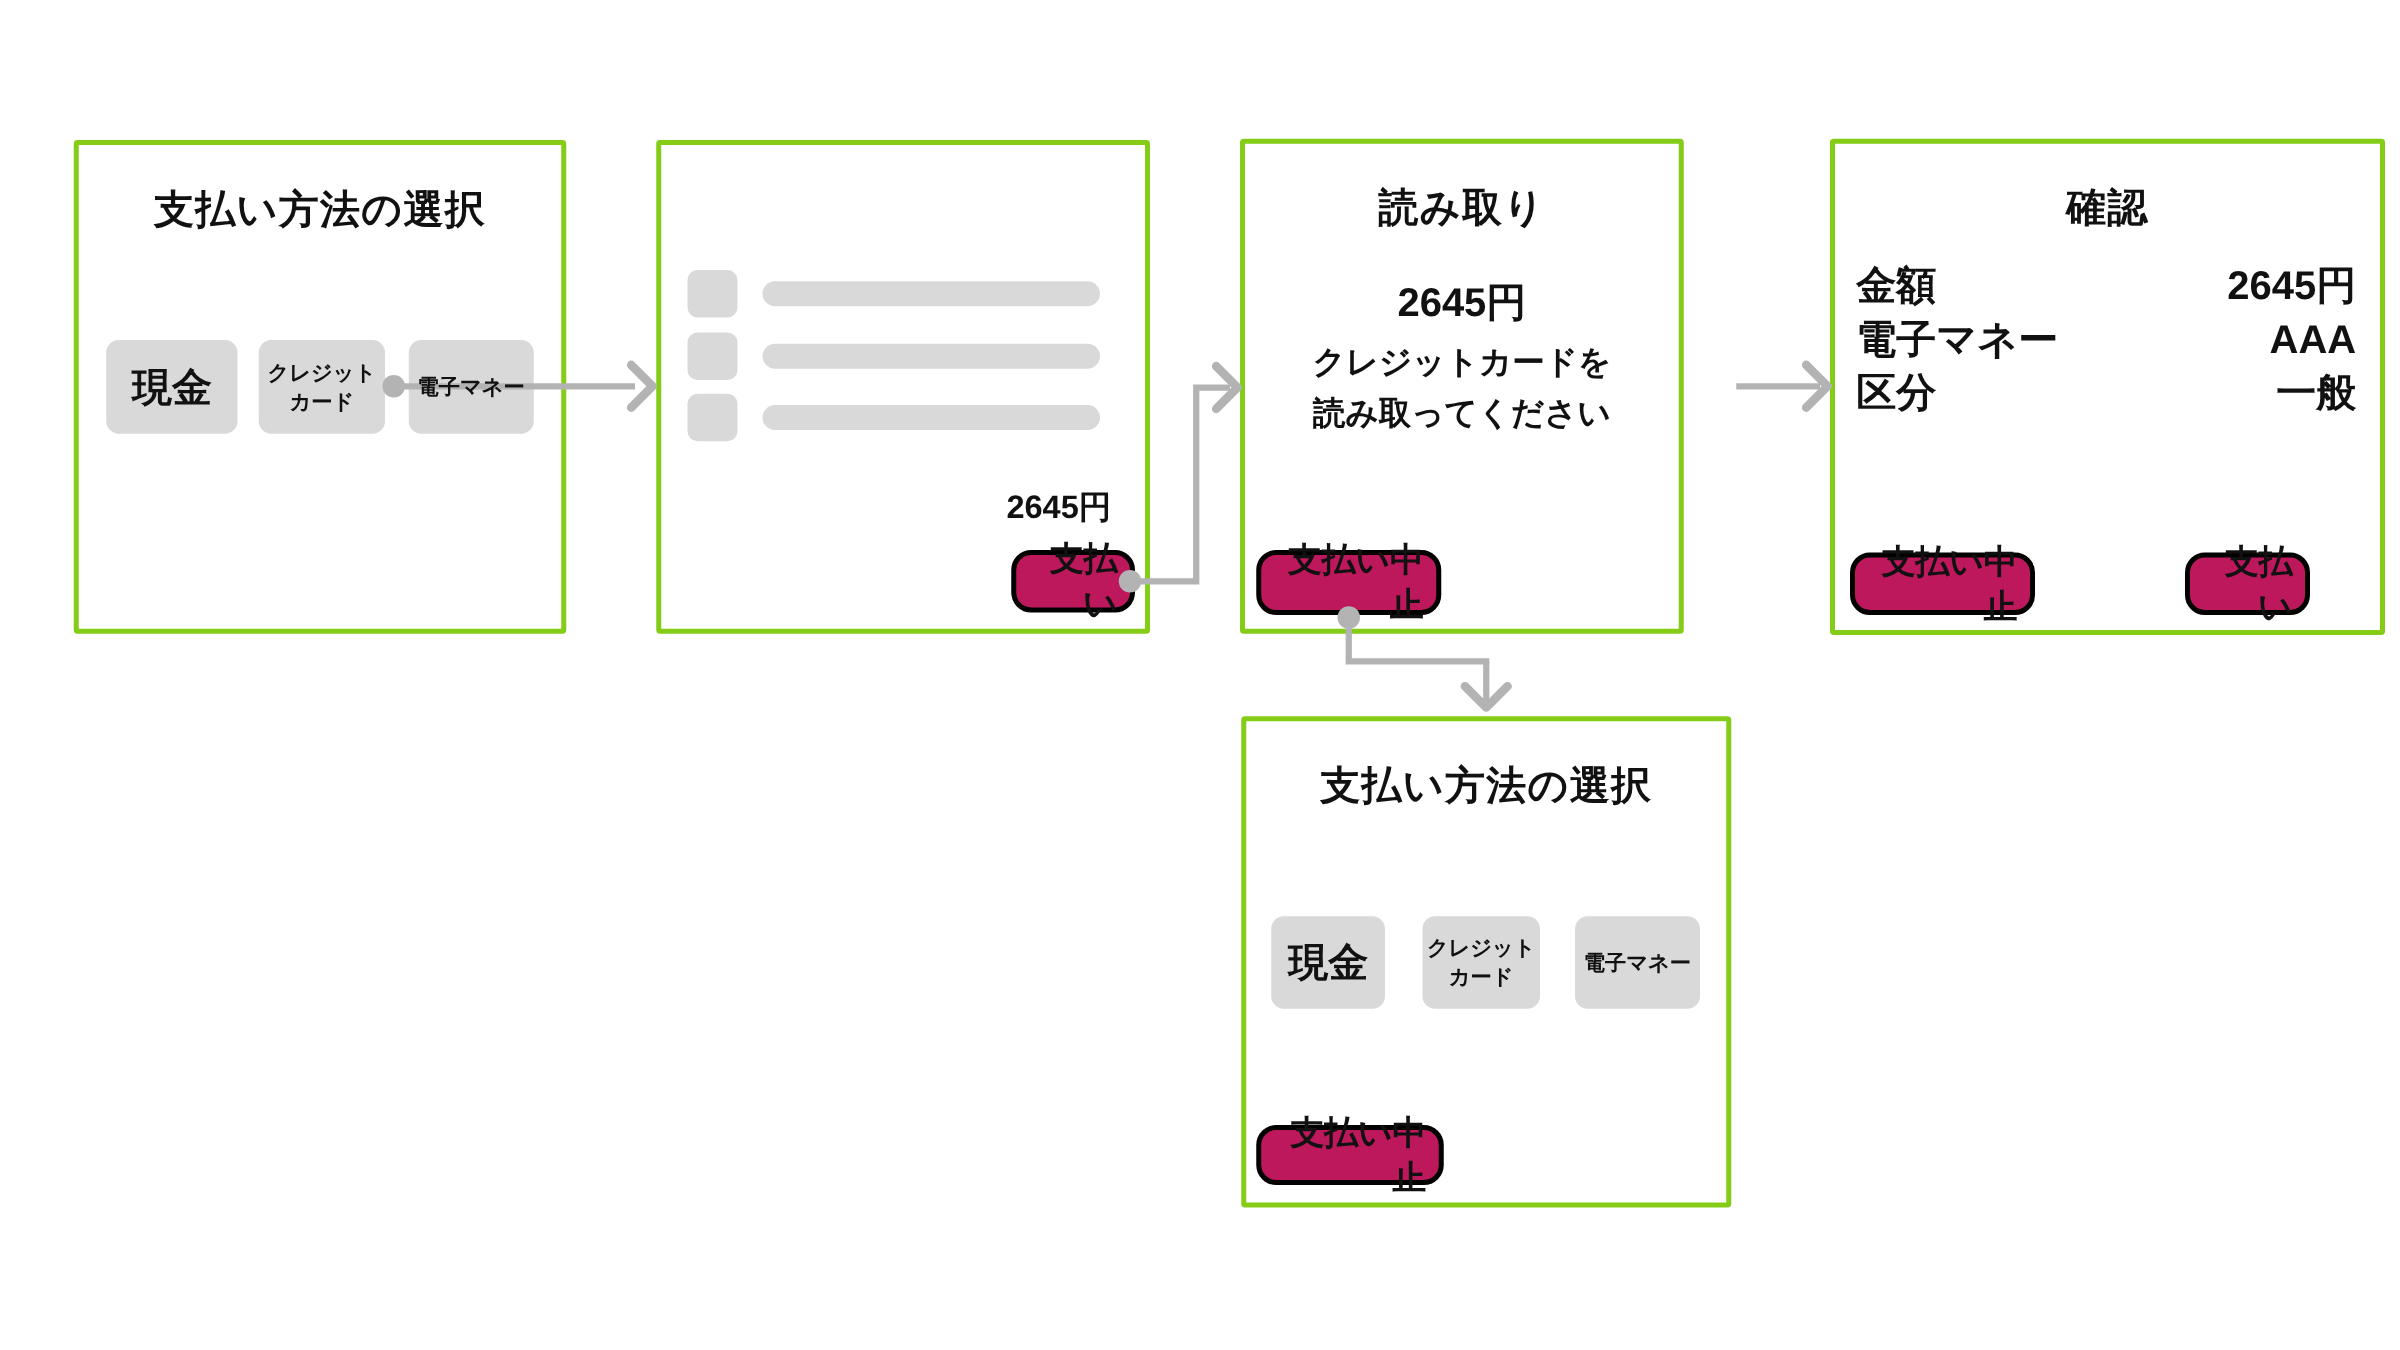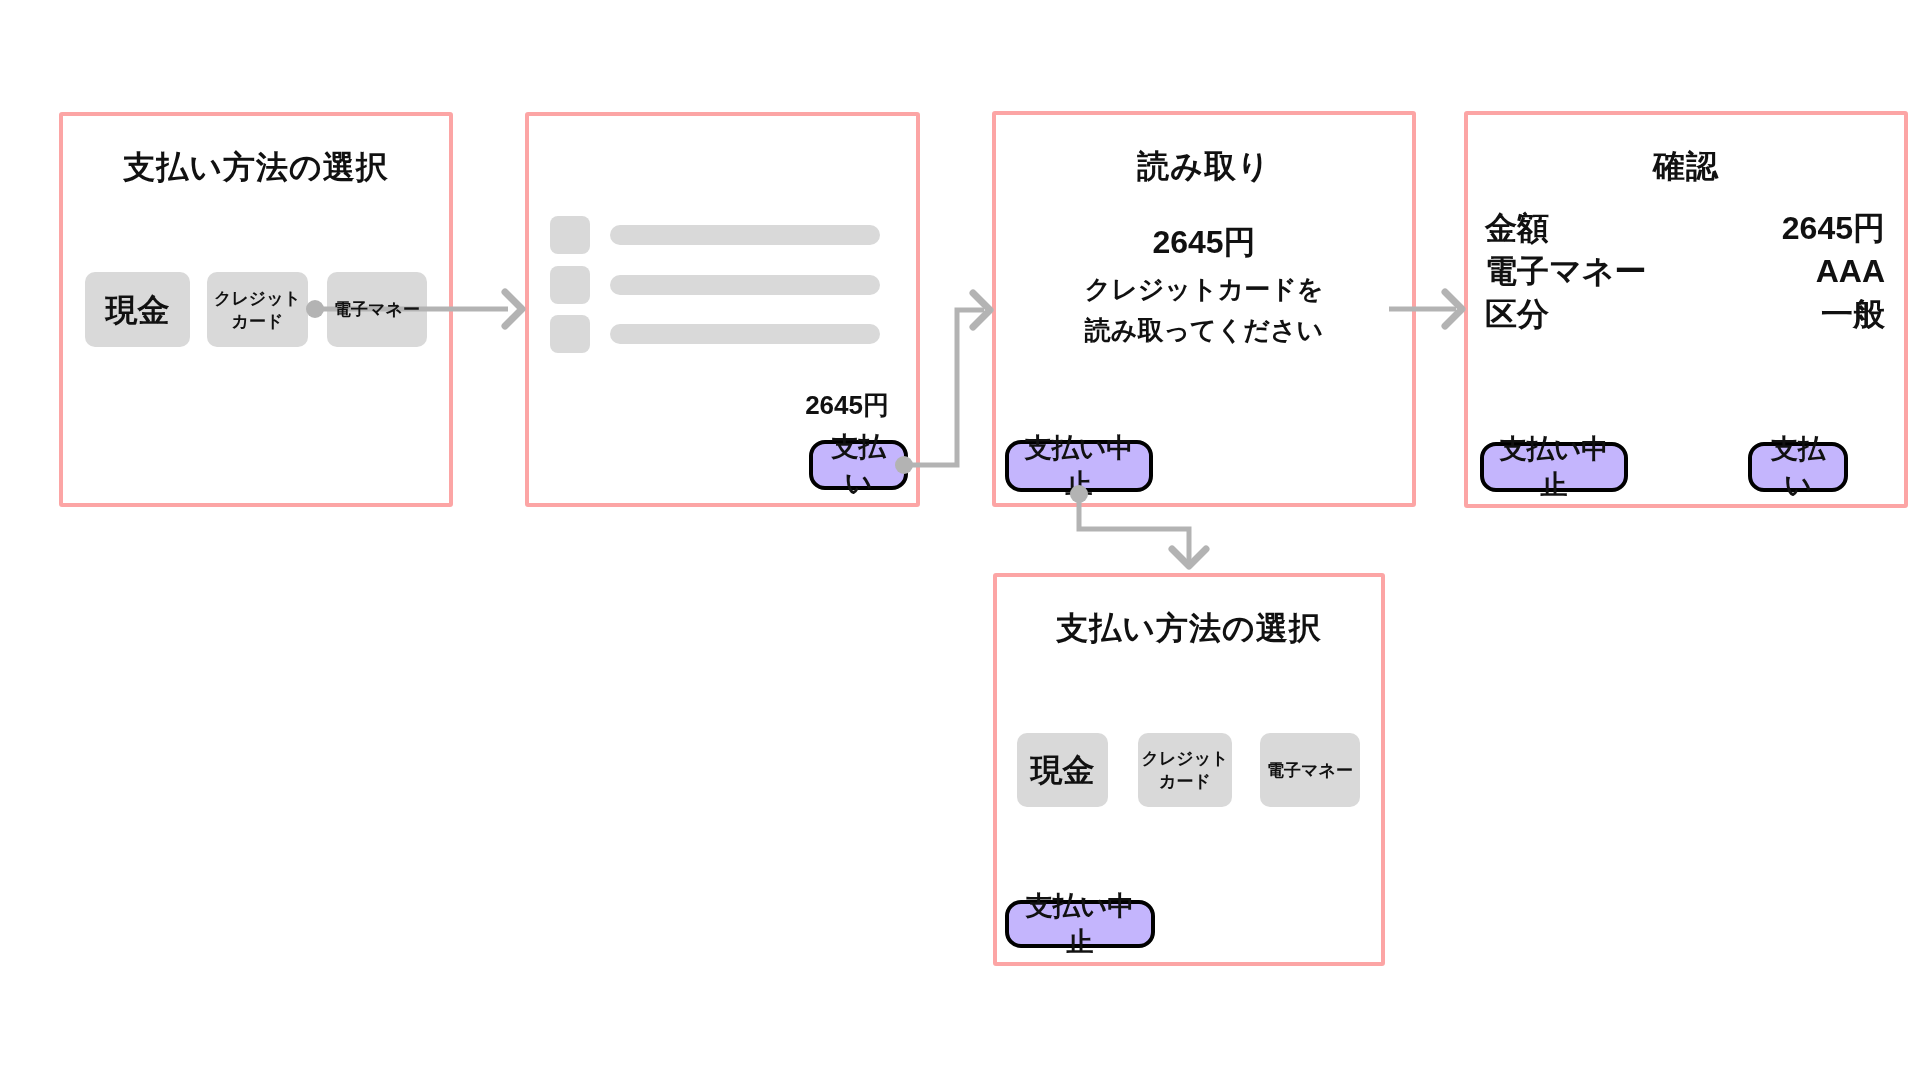--- a/index.html
+++ b/index.html
@@ -1,40 +1,40 @@
 <!DOCTYPE html>
 <html><head>
 <meta charset="utf-8">
 <style>
   html,body{margin:0;padding:0;background:#ffffff;}
   .canvas{
     position:relative;width:1920px;height:1080px;background:#ffffff;overflow:hidden;
     font-family:"Liberation Sans","DejaVu Sans",sans-serif;color:#111111;
   }
   .screen{
-    position:absolute;background:#ffffff;border:4px solid #fca5a5;border-radius:3px;
+    position:absolute;background:#ffffff;border:4px solid #84cc16;border-radius:3px;
     box-sizing:border-box;
   }
   .screen-title{
     position:absolute;left:0;right:0;top:30px;text-align:center;
     font-size:32px;font-weight:700;letter-spacing:1px;
   }
   .gbtn{
     position:absolute;background:#d9d9d9;border-radius:10px;border:none;
     display:flex;flex-direction:column;align-items:center;justify-content:center;
     text-align:left;font-weight:700;color:#111111;cursor:pointer;
     font-family:inherit;padding:0;
   }
   .gbtn .big{font-size:32px;line-height:34px;}
   .gbtn .small{font-size:17px;line-height:23px;}
   .abtn{
-    position:absolute;background:#c4b5fd;border:4px solid #000000;border-radius:16px;
+    position:absolute;background:#be185d;border:4px solid #000000;border-radius:16px;
     display:flex;align-items:center;justify-content:center;box-sizing:border-box;
     font-size:27px;font-weight:700;color:#111111;cursor:pointer;
-    font-family:inherit;padding:0 10px;
+    font-family:inherit;padding:0 10px;text-align:right;
   }
   .thumb{position:absolute;width:40px;height:38px;background:#d9d9d9;border-radius:8px;}
   .bar{position:absolute;width:270px;height:20px;background:#d9d9d9;border-radius:10px;}
   .amount-right{position:absolute;font-size:26px;font-weight:700;}
   .center-text{position:absolute;left:0;right:0;text-align:center;font-weight:700;}
   .kv-rows{position:absolute;left:17px;right:19px;top:92px;}
   .kv-row{display:flex;justify-content:space-between;align-items:baseline;height:43px;font-size:32px;font-weight:700;}
   .wires{position:absolute;left:0;top:0;z-index:5;pointer-events:none;}
   .raise{position:relative;z-index:6;}
 </style>
@@ -67,21 +67,21 @@
       <div class="bar" style="left:81px;top:159px;"></div>
     </div>
     <div>
       <div class="thumb" style="left:21px;top:199px;"></div>
       <div class="bar" style="left:81px;top:208px;"></div>
     </div>
     <div class="amount-right" style="right:27px;top:272px;">2645円</div>
     <button class="abtn" style="left:280px;top:324px;width:99px;height:50px;">支払い</button>
   </div>
 
-  <div class="screen" style="left:992px;top:111px;width:424px;height:396px;">
+  <div class="screen" style="left:992px;top:111px;width:355px;height:396px;">
     <div class="screen-title">読み取り</div>
     <div class="center-text" style="top:106px;font-size:32px;">2645円</div>
     <div class="center-text" style="top:154px;font-size:26px;line-height:41px;white-space:pre-line;">クレジットカードを
 読み取ってください</div>
     <button class="abtn" style="left:9px;top:325px;width:148px;height:52px;">支払い中止</button>
   </div>
 
   <div class="screen" style="left:1464px;top:111px;width:444px;height:397px;">
     <div class="screen-title">確認</div>
     <div class="kv-rows">

